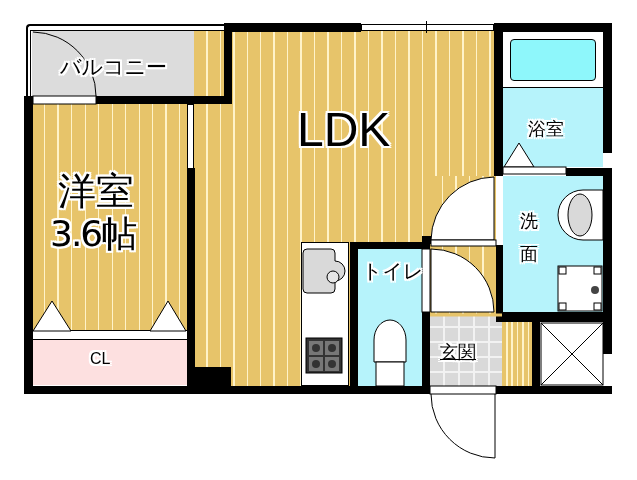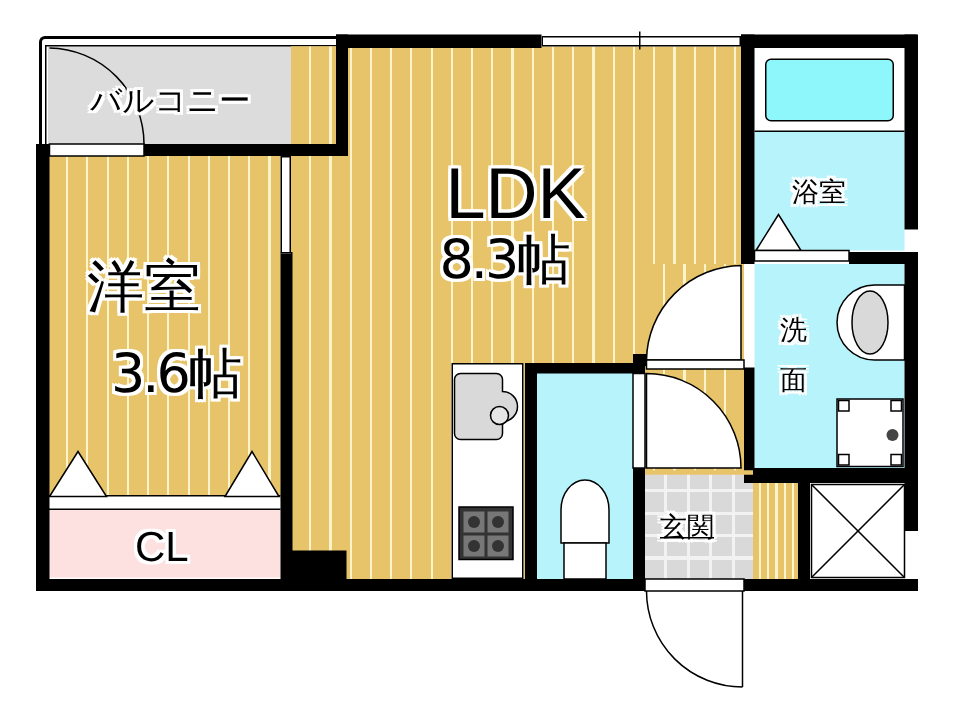--- a/index.html
+++ b/index.html
@@ -158,28 +158,28 @@
       <line x1="541" y1="323" x2="603" y2="385" stroke="#000" stroke-width="1"></line>
       <line x1="603" y1="323" x2="541" y2="385" stroke="#000" stroke-width="1"></line>
     </g>
 
     <line x1="430" y1="315" x2="502" y2="315" stroke="#e7c46a" stroke-width="3"></line>
   </svg>
 
   <div class="label med" style="left:60px;top:57px;font-size:21px;">バルコニー</div>
 
   <div class="label big" style="left:58px;top:172px;font-family:'DejaVu Sans',sans-serif;font-size:38px;">洋室</div>
-  <div class="label big" style="left:50px;top:232px;font-family:'DejaVu Sans',sans-serif;font-size:36px;letter-spacing:-2px;margin-left:24px;">3.6帖</div>
+  <div class="label big" style="left:50px;top:216px;font-family:'DejaVu Sans',sans-serif;font-size:36px;letter-spacing:-2px;">3.6帖</div>
 
   <div class="label big" style="left:297px;top:106px;font-size:48px;">LDK</div>
-  <div class="label big" style="left:293px;top:156px;font-family:'DejaVu Sans',sans-serif;font-size:36px;letter-spacing:-2px;">8.3帖</div>
 
   <div class="label med" style="left:528px;top:120px;">浴室</div>
 
   <div class="label med" style="left:520px;top:212px;">洗</div>
   <div class="label med" style="left:520px;top:245px;">面</div>
 
+  <div class="label med" style="left:362px;top:261px;font-size:20px;">トイレ</div>
 
   <div class="label med" style="left:440px;top:343px;text-decoration:underline;">玄関</div>
 
-  <div class="label med" style="left:90px;top:351px;font-family:'Liberation Sans',sans-serif;font-size:28px;">CL</div>
+  <div class="label med" style="left:90px;top:351px;font-family:'Liberation Sans',sans-serif;font-size:16px;">CL</div>
 
 </div>
 
 </body></html>

